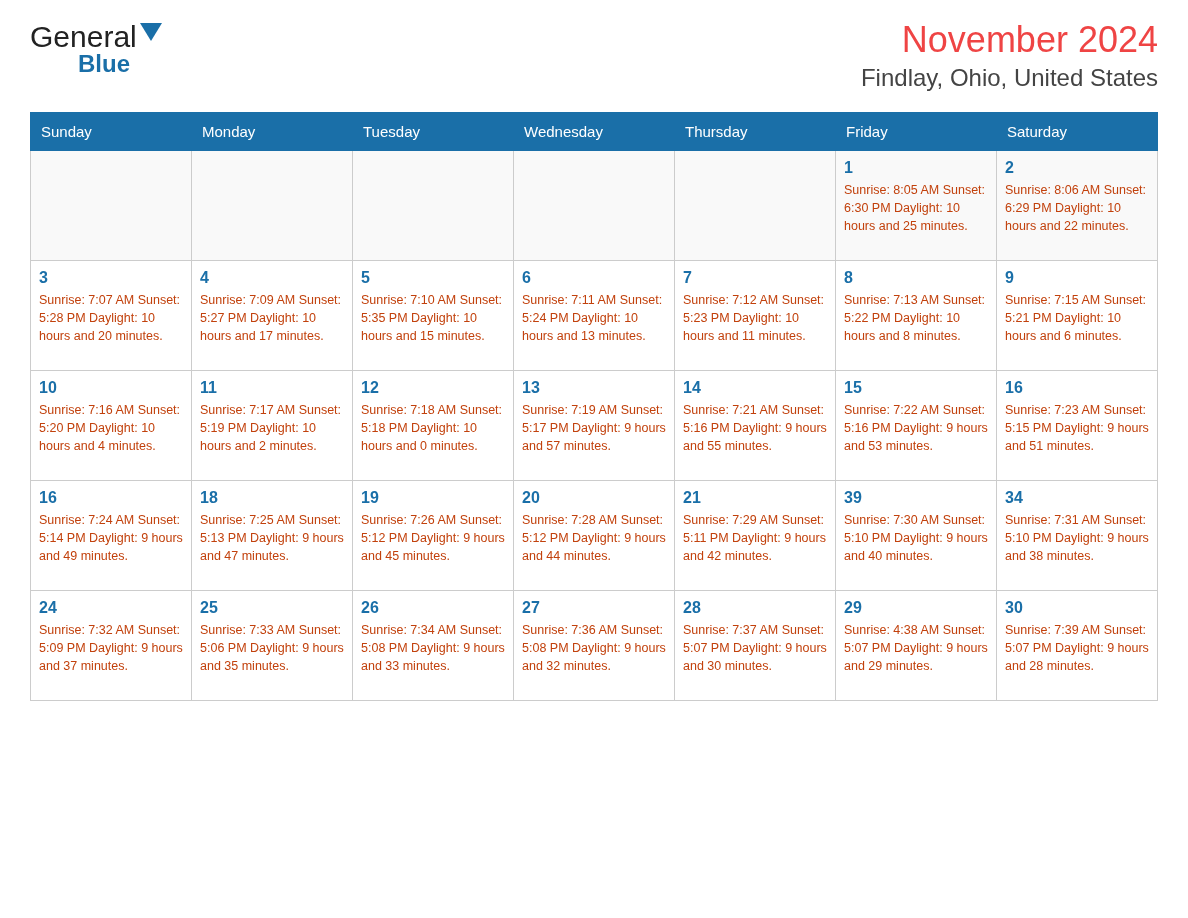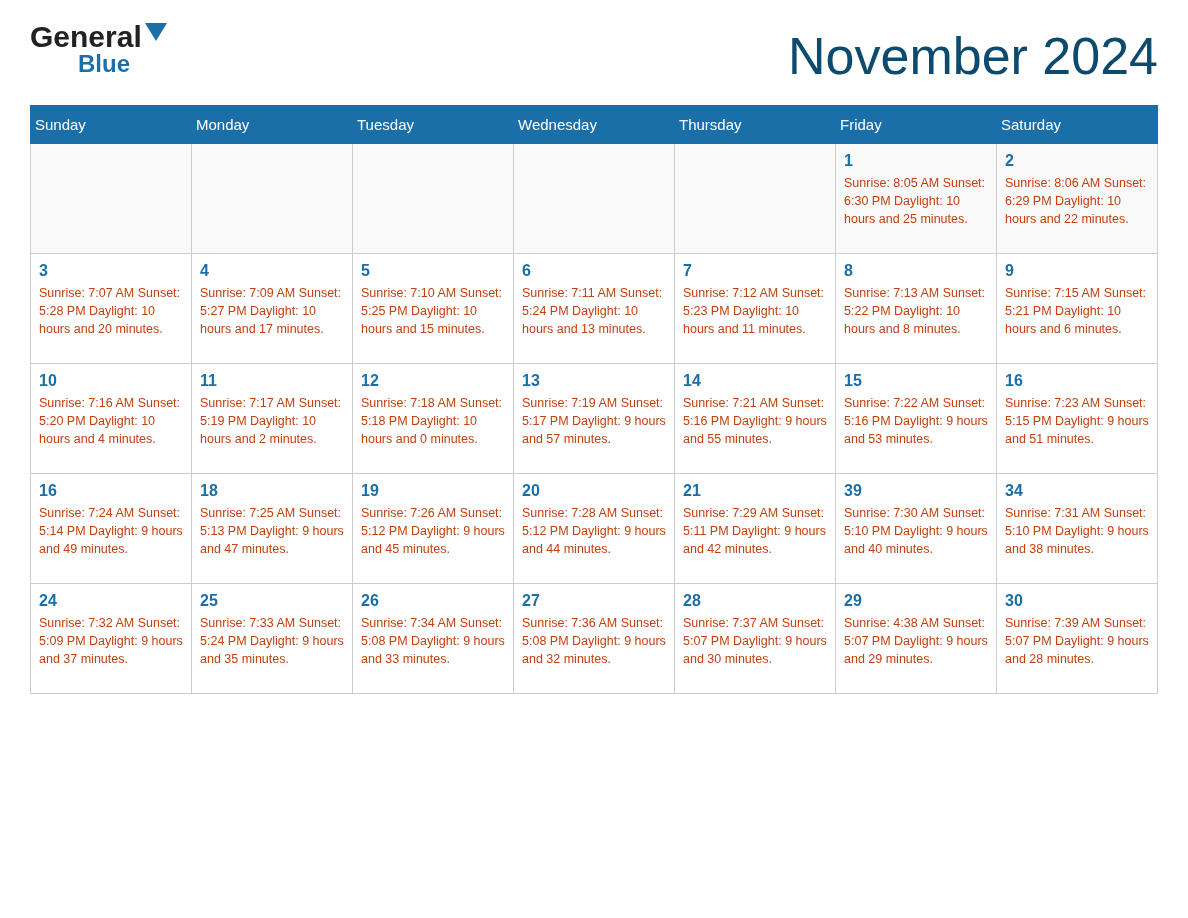--- a/index.html
+++ b/index.html
@@ -19,41 +19,40 @@
     }
     .logo {
       display: flex;
       flex-direction: column;
       align-items: flex-start;
     }
     .title-block {
       text-align: right;
     }
     .month-title {
-      font-size: 52px;
+      font-size: 36px;
       font-weight: 300;
-      color: #0c4a6e;
+      color: #ef4444;
       line-height: 1.1;
-      margin-top: 8px;
     }
     .location-title {
       font-size: 24px;
       font-weight: 400;
       color: #444;
       margin-top: 4px;
     }
     table {
       width: 100%;
       border-collapse: collapse;
       table-layout: fixed;
     }
     thead tr th {
       background-color: #1a6fa8;
       color: #fff;
-      padding: 10px 4px;
+      padding: 10px 10px;
       font-size: 15px;
       font-weight: 500;
       text-align: left;
       border: 1px solid #1a6fa8;
     }
     tbody tr td {
       vertical-align: top;
       padding: 8px 8px;
       border: 1px solid #ccc;
       font-size: 13px;
@@ -76,21 +75,21 @@
     tbody tr:first-child td {
       background: #f9f9f9;
     }
     .logo-row1 {
       display: flex;
       align-items: center;
       gap: 0;
     }
     .general-text {
       font-size: 30px;
-      font-weight: bold;
+      font-weight: normal;
       color: #222;
     }
     .blue-triangle-svg {
       margin-left: 3px;
     }
   </style>
 </head>
 <body>
 
 <div class="header">
@@ -100,20 +99,21 @@
       <svg class="blue-triangle-svg" width="22" height="28" viewBox="0 0 22 28">
         <polygon points="0,0 22,0 11,18" fill="#1a6fa8"></polygon>
       </svg>
     </div>
     <div style="margin-left:48px; margin-top:-4px;">
       <span style="font-size:24px; font-weight:bold; color:#1a6fa8;">Blue</span>
     </div>
   </div>
   <div class="title-block">
     <div class="month-title">November 2024</div>
+    <div class="location-title">Findlay, Ohio, United States</div>
   </div>
 </div>
 
 <table>
   <thead>
     <tr id="header-row">
         <th>Sunday</th>
         <th>Monday</th>
         <th>Tuesday</th>
         <th>Wednesday</th>
@@ -155,21 +155,21 @@
         <td>
           <span class="day-number">4</span>
           <div class="day-info">Sunrise: 7:09 AM
 Sunset: 5:27 PM
 Daylight: 10 hours
 and 17 minutes.</div>
         </td>
         <td>
           <span class="day-number">5</span>
           <div class="day-info">Sunrise: 7:10 AM
-Sunset: 5:25 PM
+Sunset: 5:35 PM
 Daylight: 10 hours
 and 15 minutes.</div>
         </td>
         <td>
           <span class="day-number">6</span>
           <div class="day-info">Sunrise: 7:11 AM
 Sunset: 5:24 PM
 Daylight: 10 hours
 and 13 minutes.</div>
         </td>
@@ -301,21 +301,21 @@
         <td>
           <span class="day-number">24</span>
           <div class="day-info">Sunrise: 7:32 AM
 Sunset: 5:09 PM
 Daylight: 9 hours
 and 37 minutes.</div>
         </td>
         <td>
           <span class="day-number">25</span>
           <div class="day-info">Sunrise: 7:33 AM
-Sunset: 5:24 PM
+Sunset: 5:06 PM
 Daylight: 9 hours
 and 35 minutes.</div>
         </td>
         <td>
           <span class="day-number">26</span>
           <div class="day-info">Sunrise: 7:34 AM
 Sunset: 5:08 PM
 Daylight: 9 hours
 and 33 minutes.</div>
         </td>

